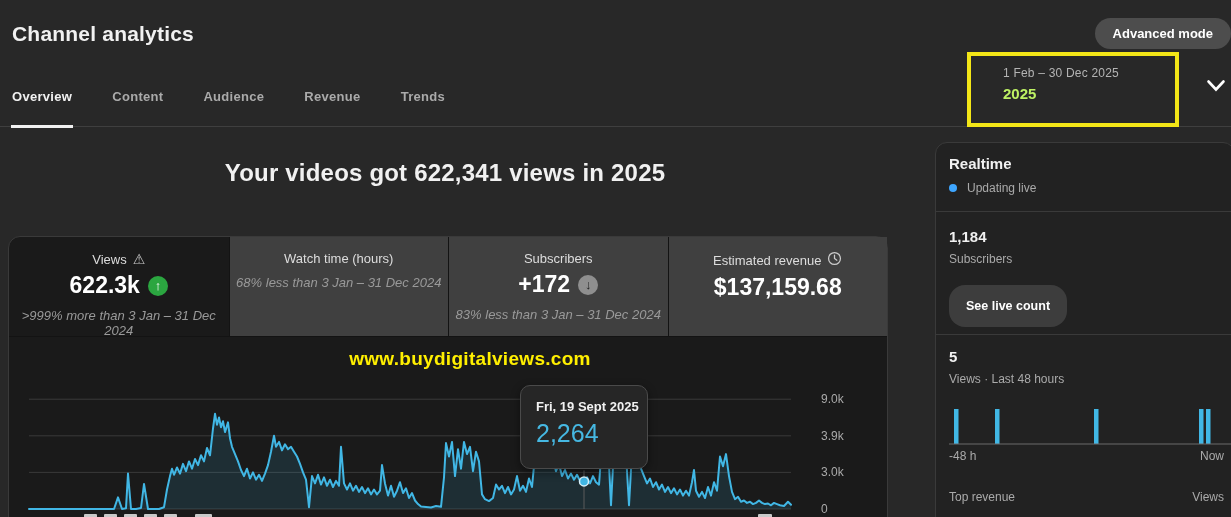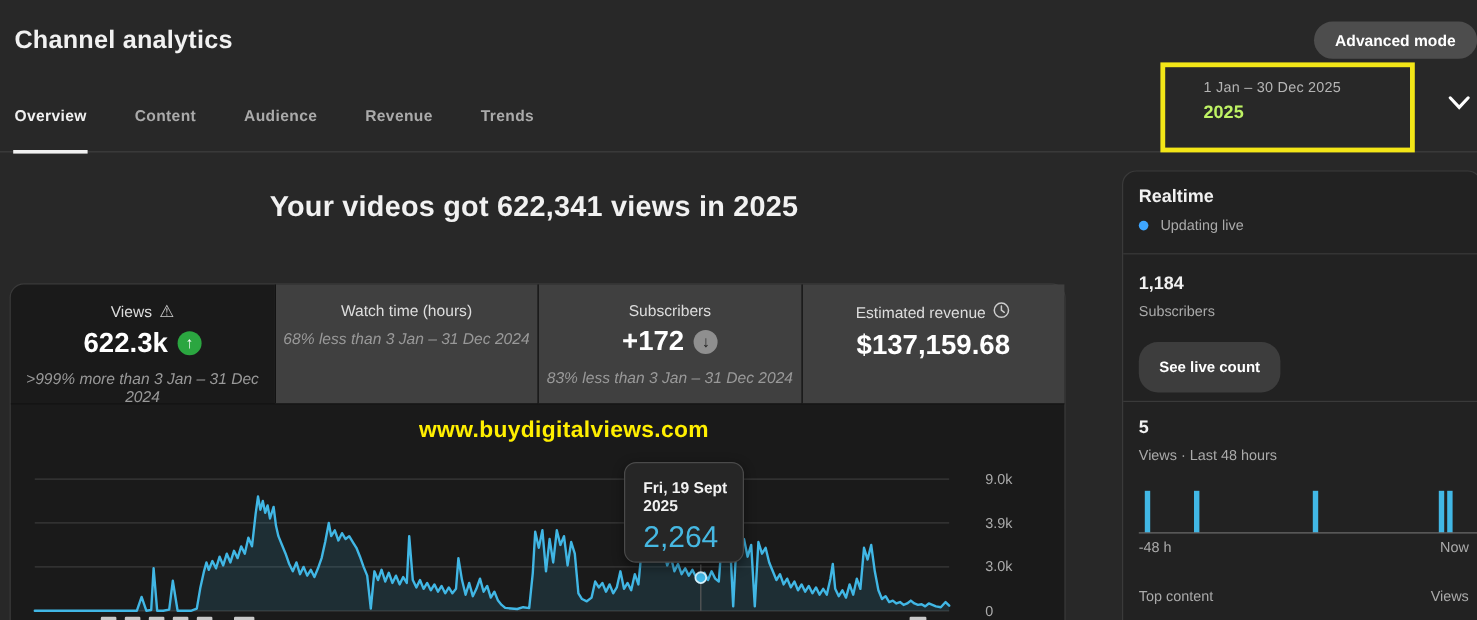--- a/index.html
+++ b/index.html
@@ -49,21 +49,21 @@
   .badge { width:20px; height:20px; border-radius:50%; display:inline-flex; align-items:center;
     justify-content:center; font-size:13px; font-weight:700; }
   .badge.up { background:#2ba640; color:#fff; }
   .badge.down { background:#8f8f8f; color:#1f1f1f; }
   .arrow-up::before { content:"↑"; }
   .arrow-down::before { content:"↓"; }
   .metric-compare { margin-top:9px; font-size:13px; font-style:italic; color:#999; }
   
   .watermark { position:absolute; left:30px; top:348px; width:880px; text-align:center;
     font-size:19px; font-weight:700; color:#ffef00; letter-spacing:.3px; }
-  .chart-tooltip { position:absolute; left:520px; top:385px; width:100px; height:84px;
+  .chart-tooltip { position:absolute; left:520px; top:385px; width:128px; height:84px;
     background:#262626; border:1px solid #4a4a4a; border-radius:10px;
     padding:13px 0 0 15px; box-shadow:0 3px 10px rgba(0,0,0,.45); z-index:5; }
   .tooltip-date { font-size:13px; font-weight:700; color:#f1f1f1; }
   .tooltip-value { margin-top:5px; font-size:25px; color:#46b8e2; }
   
   .main-chart-svg { position:absolute; left:0; top:150px; }
   .ytick { position:absolute; left:812px; width:50px; font-size:12px; color:#aaa; }
   .timeline-marker { position:absolute; height:5px; background:#c9c9c9; border-radius:1px; }
   
   .realtime-card { position:absolute; left:935px; top:142px; width:300px; height:400px;
@@ -96,21 +96,21 @@
 <nav class="tabbar">
   <button class="tab active">Overview</button>
   <button class="tab">Content</button>
   <button class="tab">Audience</button>
   <button class="tab">Revenue</button>
   <button class="tab">Trends</button>
 </nav>
 
 <div class="date-picker">
   <div class="date-picker-inner">
-    <div class="date-range">1 Jan – 30 Dec 2025</div>
+    <div class="date-range">1 Feb – 30 Dec 2025</div>
     <div class="date-year">2025</div>
   </div>
 </div>
 <span class="date-chevron">
   <svg width="20" height="14" viewBox="0 0 20 14">
       <path d="M2.5 2.5l7.5 8 7.5-8" fill="none" stroke="#fff" stroke-width="2.6" stroke-linecap="round"></path>
     </svg>
 </span>
 
 <div class="headline">Your videos got 622,341 views in 2025</div>
@@ -205,15 +205,15 @@
   <svg class="rt-bars-svg" id="rt-bars-svg" width="300" height="50" viewBox="0 0 300 50">
       <rect x="18" y="11" width="4.5" height="35" fill="#41b7e5"></rect>
       <rect x="59" y="11" width="4.5" height="35" fill="#41b7e5"></rect>
       <rect x="158" y="11" width="4.5" height="35" fill="#41b7e5"></rect>
       <rect x="263" y="11" width="4.5" height="35" fill="#41b7e5"></rect>
       <rect x="270" y="11" width="4.5" height="35" fill="#41b7e5"></rect>
       <line x1="13" x2="300" y1="46" y2="46" stroke="#6a6a6a" stroke-width="1"></line>
     </svg>
   <div class="rt-axis-left">-48 h</div>
   <div class="rt-axis-right">Now</div>
-  <div class="rt-footer-left">Top content</div>
+  <div class="rt-footer-left">Top revenue</div>
   <div class="rt-footer-right">Views</div>
 </div>
 
 </body></html>

